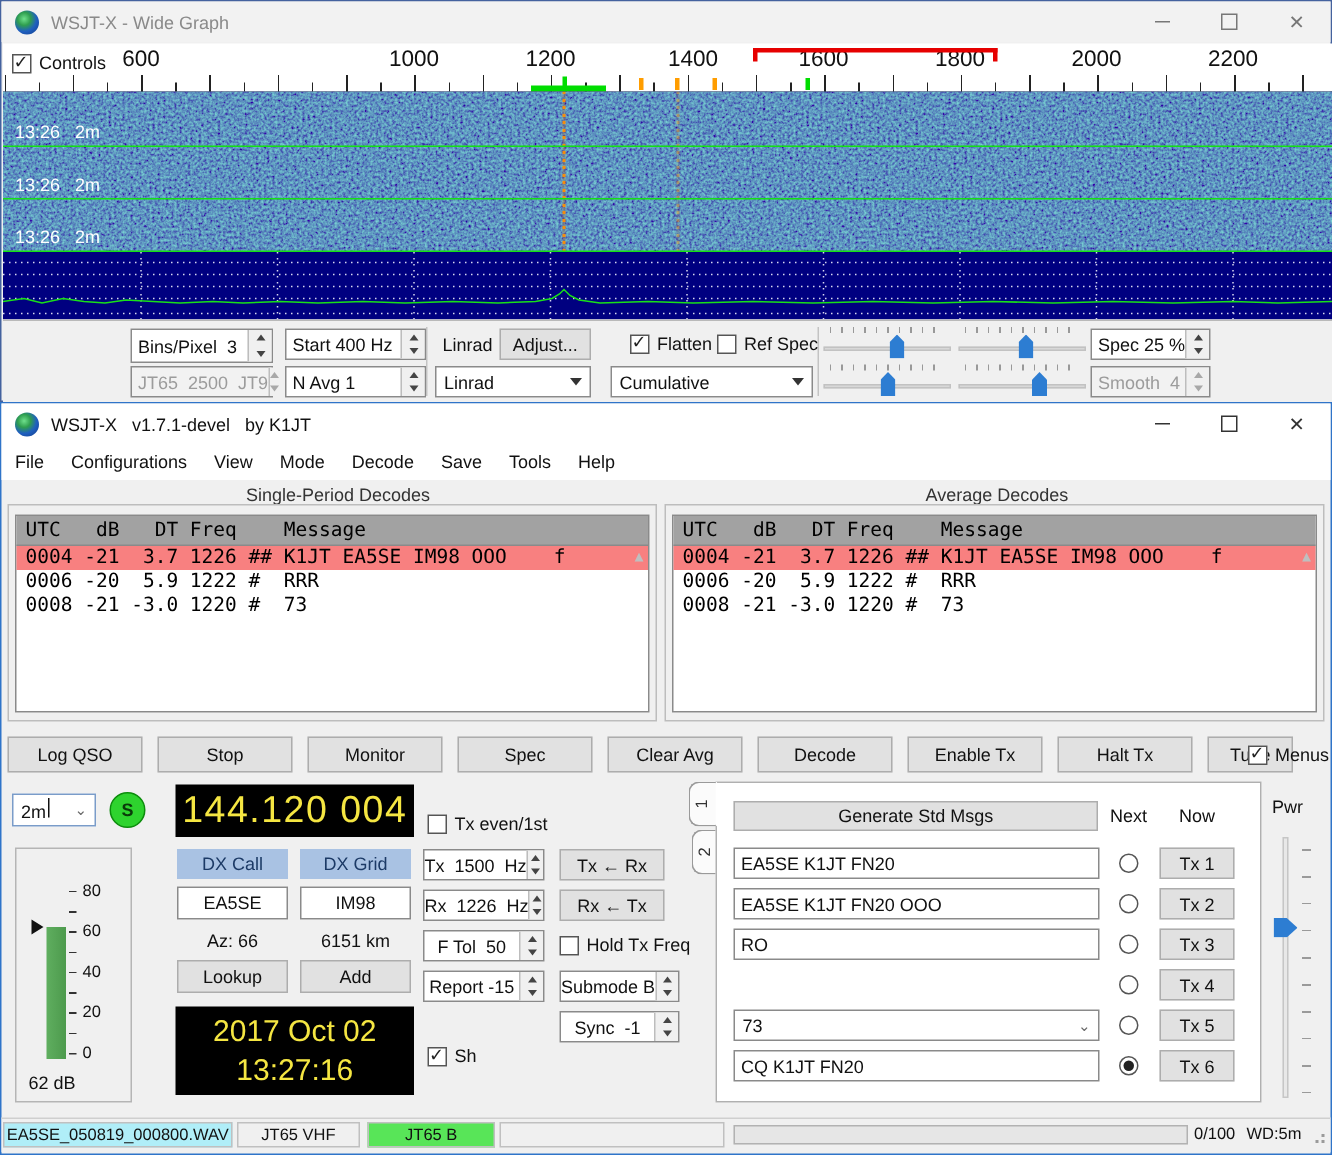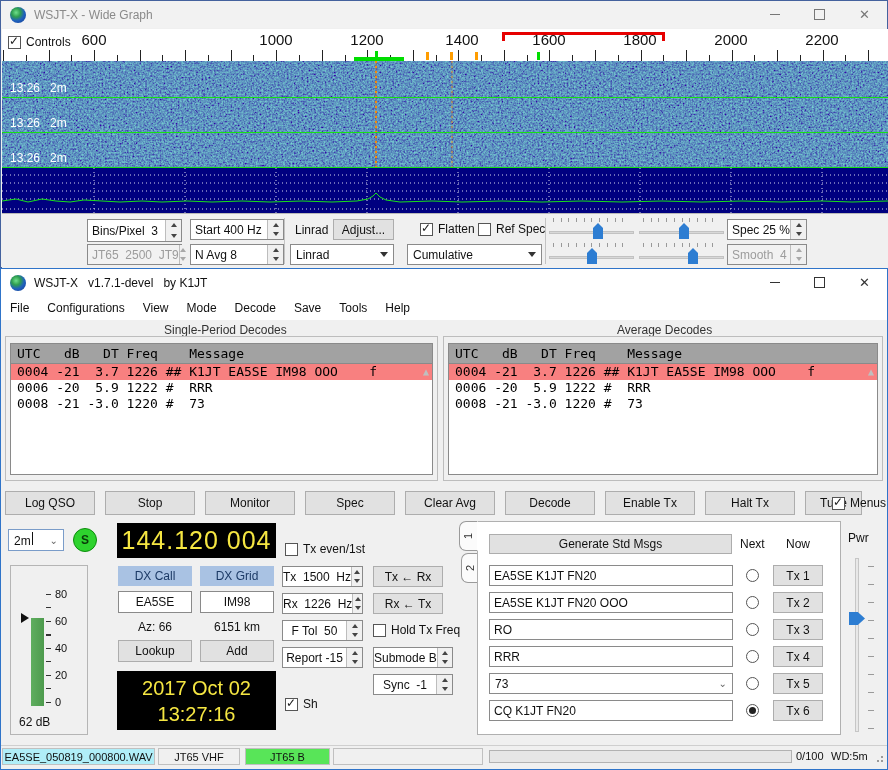--- a/index.html
+++ b/index.html
@@ -233,21 +233,21 @@
         <span class="arr">
             <i>
               <span class="tri-up"></span>
             </i>
             <i>
               <span class="tri-dn"></span>
             </i>
           </span>
       </div>
       <div class="spin" style="left:188px;top:30px;width:94px;height:21px;">
-        <span class="txt">N Avg 8</span>
+        <span class="txt">N Avg 1</span>
         <span class="arr">
             <i>
               <span class="tri-up"></span>
             </i>
             <i>
               <span class="tri-dn"></span>
             </i>
           </span>
       </div>
       <div class="combo" style="left:288px;top:30px;width:104px;height:21px;">
@@ -474,21 +474,20 @@
   <div class="btn" style="left:773px;top:565px;width:50px;height:21px;">Tx 1</div>
 
   <div class="field" style="left:489px;top:592px;width:244px;height:21px;text-align:right;">EA5SE K1JT FN20 OOO</div>
   <span class="radio" style="left:746px;top:596px;"></span>
   <div class="btn" style="left:773px;top:592px;width:50px;height:21px;">Tx 2</div>
 
   <div class="field" style="left:489px;top:619px;width:244px;height:21px;">RO</div>
   <span class="radio" style="left:746px;top:623px;"></span>
   <div class="btn" style="left:773px;top:619px;width:50px;height:21px;">Tx 3</div>
 
-  <div class="field" style="left:489px;top:646px;width:244px;height:21px;">RRR</div>
   <span class="radio" style="left:746px;top:650px;"></span>
   <div class="btn" style="left:773px;top:646px;width:50px;height:21px;">Tx 4</div>
 
   <div class="combo" style="left:489px;top:673px;width:244px;height:21px;">
     <span class="cv">73</span>
     <span style="color:#666;font-size:10px;">⌄</span>
   </div>
   <span class="radio" style="left:746px;top:677px;"></span>
   <div class="btn" style="left:773px;top:673px;width:50px;height:21px;">Tx 5</div>
 

